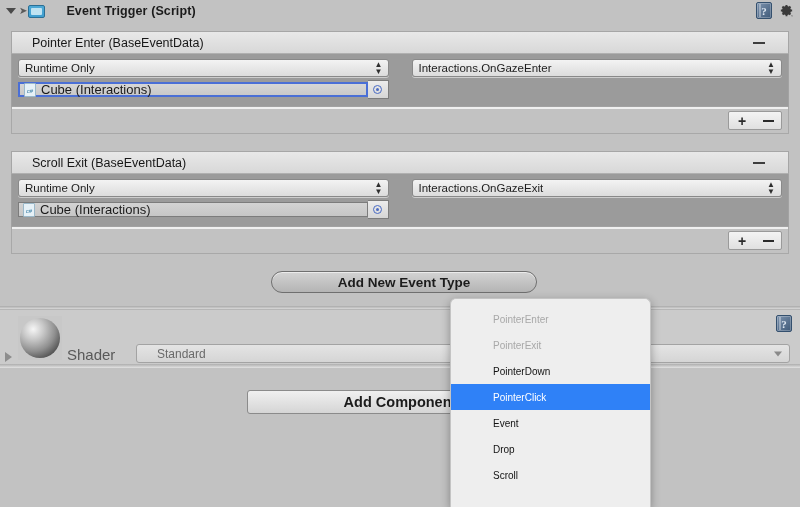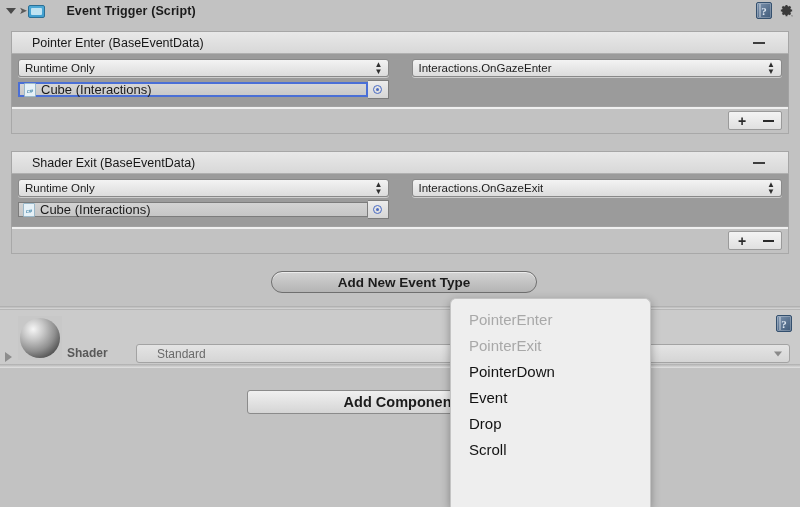--- a/index.html
+++ b/index.html
@@ -196,21 +196,21 @@
   .mat-sphere {
     width: 40px; height: 40px; margin: 2px; border-radius: 50%;
     background: radial-gradient(circle at 33% 28%, #f6f6f6 0%, #c9c9c9 26%, #8f8f8f 56%, #4b4b4b 82%, #2e2e2e 100%);
   }
   .mat-name {
     position: absolute; left: 67px; top: 7px;
     font-size: 14.5px; color: #1b1b1b;
   }
   .mat-shader-label {
     position: absolute; left: 67px; top: 36px;
-    font-size: 12px; color: #595959; font-weight: bold;
+    font-size: 15px; color: #595959;
   }
   .mat-shader-field {
     position: absolute; left: 136px; top: 34px; right: 10px; height: 19px;
     background: linear-gradient(#e4e4e4,#d5d5d5);
     border: 1px solid #a3a3a3; border-radius: 3px;
     display: flex; align-items: center; padding: 0 20px;
     font-size: 12px; color: #6a6a6a;
   }
   .mat-shader-field .caret {
     position: absolute; right: 7px; top: 50%; transform: translateY(-50%);
@@ -246,21 +246,21 @@
     width: 201px; height: 209px;
     background: #eeeeee;
     border-radius: 6px 6px 0 0;
     border: 1px solid #c4c4c4; border-bottom: none;
     box-shadow: 0 3px 10px rgba(0,0,0,.32);
     overflow: hidden;
     padding-top: 7px;
   }
   .menu-item {
     height: 26px; display: flex; align-items: center;
-    padding-left: 18px; font-size: 15px; color: #121212;
+    padding-left: 42px; font-size: 10px; color: #121212;
   }
   .menu-item.disabled { color: #a8a8a8; }
   .menu-item.selected { background: #2f81f7; color: #ffffff; }
 </style>
 </head>
 <body>
 
 <div class="comp-header">
   <div class="foldout-tri"></div>
   <div class="mini-arrow">➤</div>
@@ -314,21 +314,21 @@
       <div class="pm-btn">+</div>
       <div class="pm-btn">
           <span class="mg"></span>
         </div>
     </div>
   </div>
 </div>
 
 <div class="event-block" style="top:151px;">
   <div class="event-bar">
-    <span class="event-bar-label">Shader Exit (BaseEventData)</span>
+    <span class="event-bar-label">Scroll Exit (BaseEventData)</span>
     <span class="minus-glyph"></span>
   </div>
   <div class="event-body">
     <div class="event-row">
       <div class="event-col">
         <div class="u-popup">
           <span>Runtime Only</span>
           <span class="updown">▲<br>▼</span>
         </div>
         <div class="objfield-wrap">
@@ -380,17 +380,18 @@
 
 <div class="bottom-sep"></div>
 <div class="bottom-area">
   <div class="add-component-btn">Add Component</div>
 </div>
 
 <div class="dropdown">
   <div class="menu-item disabled">PointerEnter</div>
   <div class="menu-item disabled">PointerExit</div>
   <div class="menu-item">PointerDown</div>
+  <div class="menu-item selected">PointerClick</div>
   <div class="menu-item">Event</div>
   <div class="menu-item">Drop</div>
   <div class="menu-item">Scroll</div>
 
 </div>
 
 </body></html>

